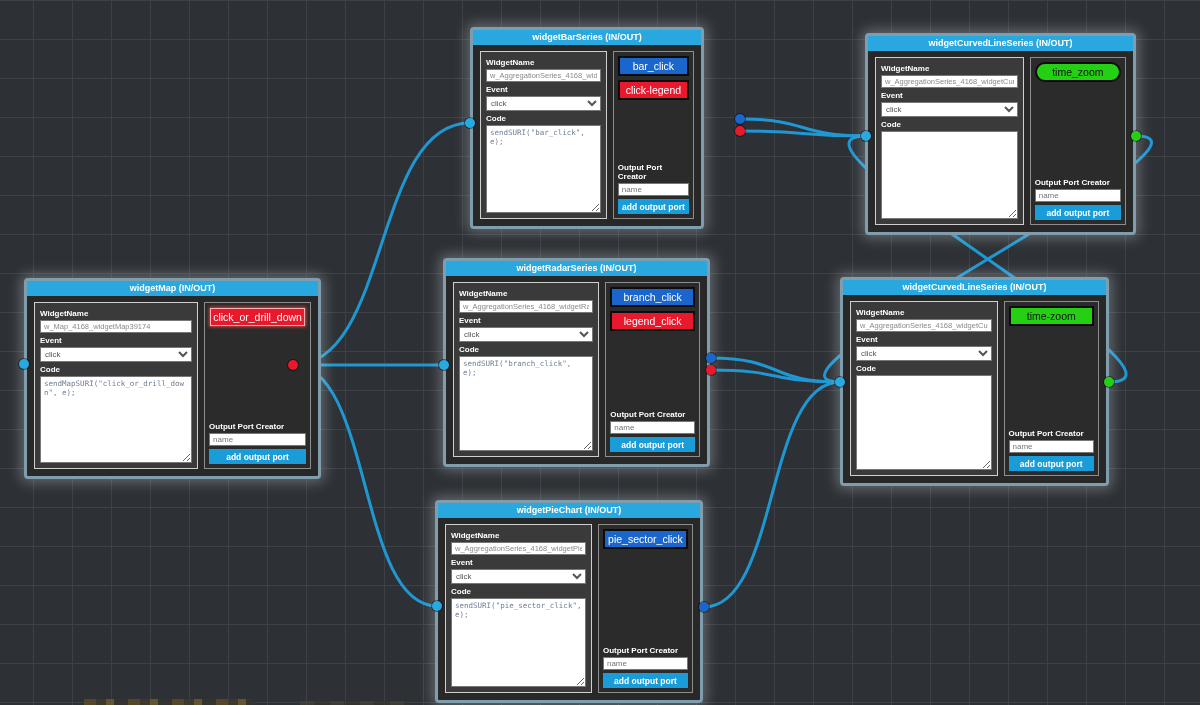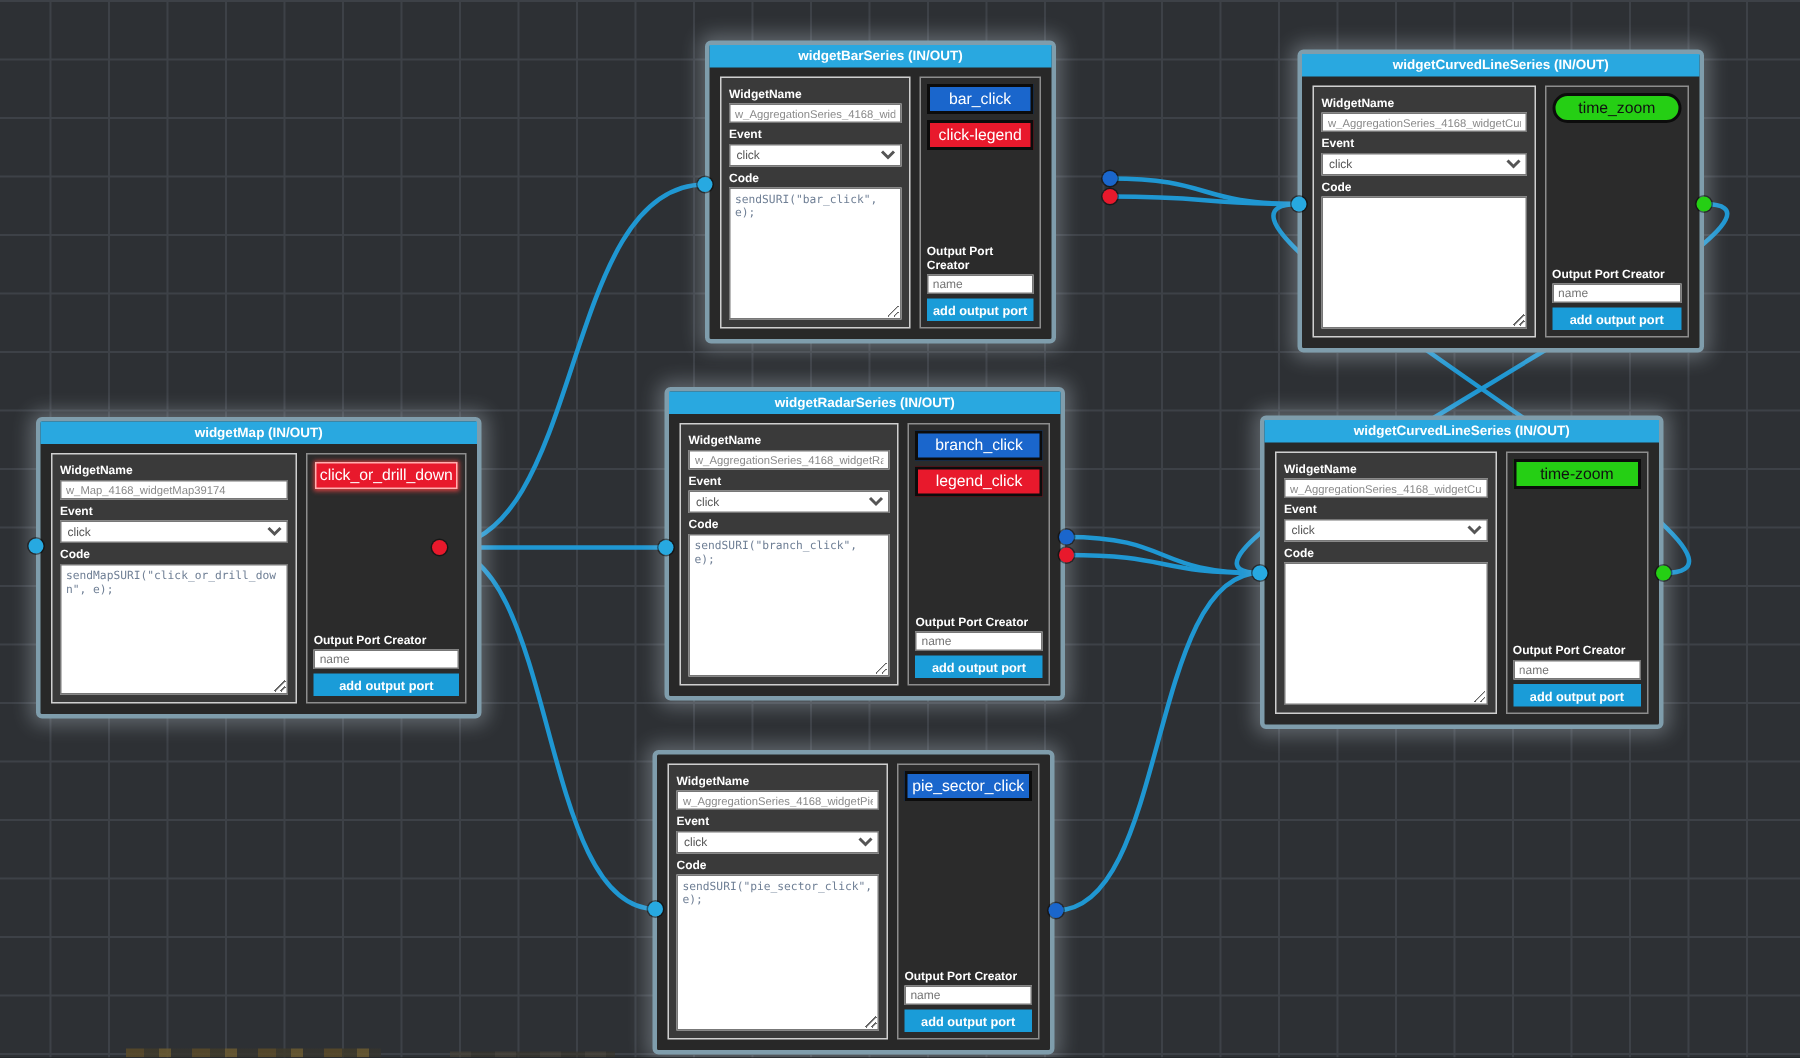--- a/index.html
+++ b/index.html
@@ -165,20 +165,21 @@
         <div class="pbtn" style="background: rgb(26, 102, 204); color: rgb(255, 255, 255);">branch_click</div>
           <div class="pbtn" style="background: rgb(232, 25, 44); color: rgb(255, 255, 255);">legend_click</div>
           <div class="spacer"></div>
         <div class="creator-label">Output Port Creator</div>
         <input class="creator-input" placeholder="name" style="">
         <div class="addbtn" style="background: rgb(26, 156, 216);">add output port</div>
       </div>
     </div>
   </div>
     <div class="node" style="display: flex; left: 435px; top: 500px; width: 268px; height: 203px;">
+    <div class="node-title">widgetPieChart (IN/OUT)</div>
     <div class="node-body">
       <div class="fields">
         <div class="flabel">WidgetName</div>
         <input readonly="" value="w_AggregationSeries_4168_widgetPieChart3929" style="">
         <div class="flabel">Event</div>
         <select>
           <option>click</option>
         </select>
         <div class="flabel">Code</div>
         <textarea class="code-textarea" spellcheck="false" style="">sendSURI("pie_sector_click", e);</textarea>

